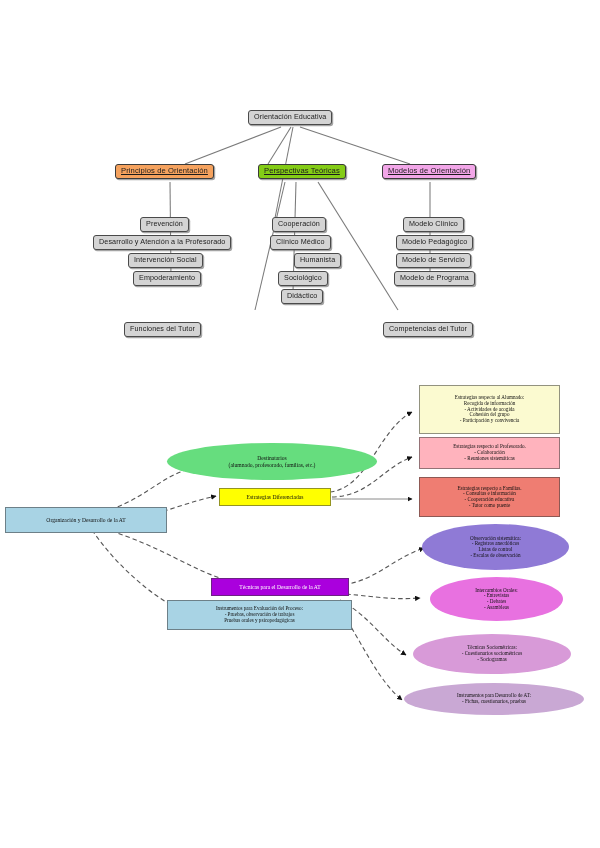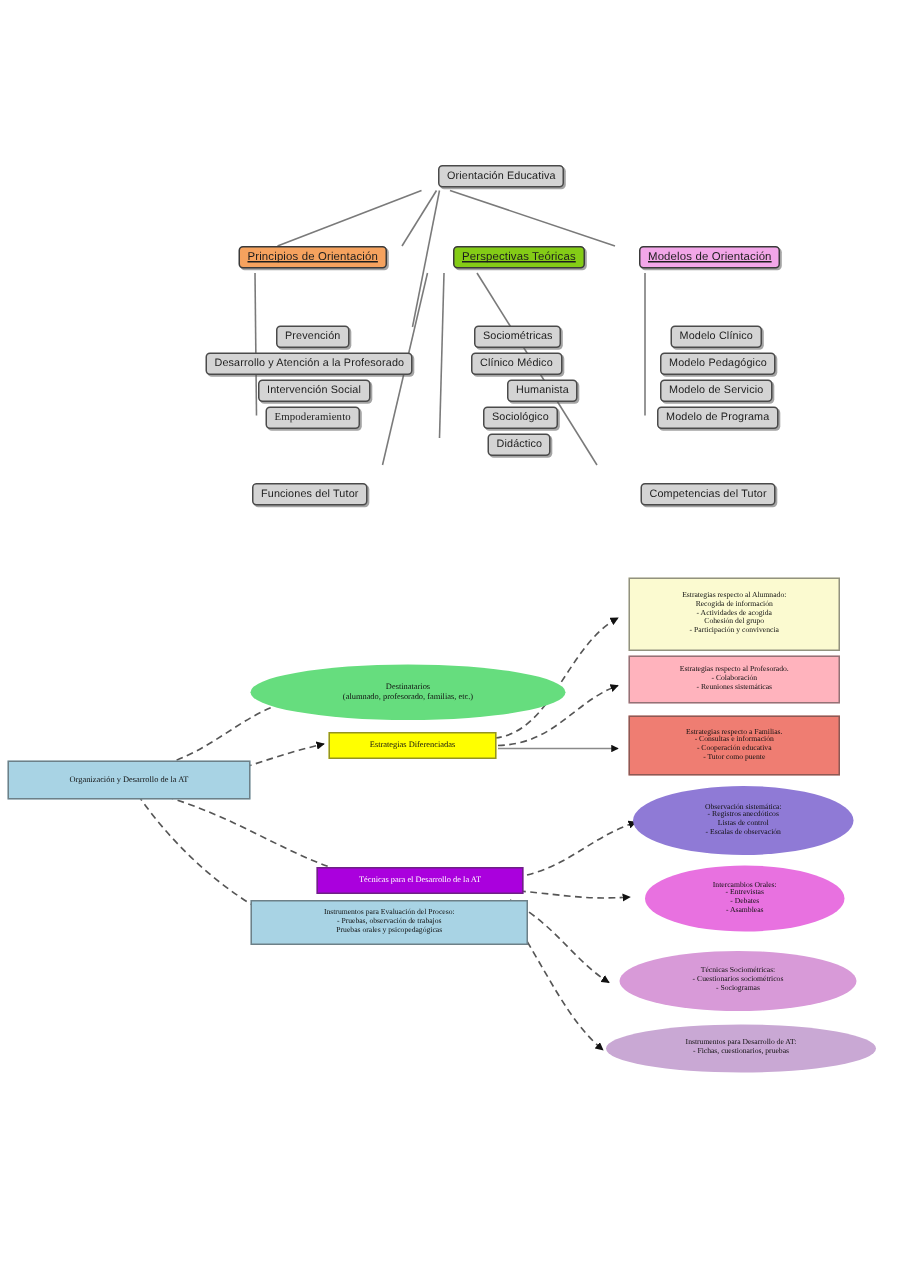--- a/index.html
+++ b/index.html
@@ -27,21 +27,20 @@
     height: 848px;
     pointer-events: none;
   }
   
   .node {
     position: absolute;
     box-sizing: border-box;
     text-align: center;
     white-space: nowrap;
     line-height: 1.15;
-    margin-left: 44px;
   }
   .tnode {
     background: #d4d4d4;
     border: 1.6px solid #4a4a4a;
     border-radius: 3px;
     color: #1c1c1c;
     font-size: 7.2px;
     font-family: "Liberation Sans", sans-serif;
     padding: 2.2px 5px 2.4px 5px;
     box-shadow: 1.2px 1.2px 0 rgba(90,90,90,0.55);
@@ -141,23 +140,23 @@
 
   <div class="node tnode" style="left:248px; top:110px;">Orientación Educativa</div>
 
   <div class="node tnode cat cat-orange" style="left:115px; top:164px;">Principios de Orientación</div>
   <div class="node tnode cat cat-teal" style="left:258px; top:164px;">Perspectivas Teóricas</div>
   <div class="node tnode cat cat-pink" style="left:382px; top:164px;">Modelos de Orientación</div>
 
   <div class="node tnode" style="left:140px; top:217px;">Prevención</div>
   <div class="node tnode" style="left:93px; top:235px;">Desarrollo y Atención a la Profesorado</div>
   <div class="node tnode" style="left:128px; top:253px;text-align:right;">Intervención Social</div>
-  <div class="node tnode" style="left:133px; top:271px;font-family:Liberation Serif, serif;">Empoderamiento</div>
-
-  <div class="node tnode" style="left:272px; top:217px;">Sociométricas</div>
+  <div class="node tnode" style="left:133px; top:271px;">Empoderamiento</div>
+
+  <div class="node tnode" style="left:272px; top:217px;">Cooperación</div>
   <div class="node tnode" style="left:270px; top:235px;">Clínico Médico</div>
   <div class="node tnode" style="left:294px; top:253px;">Humanista</div>
   <div class="node tnode" style="left:278px; top:271px;">Sociológico</div>
   <div class="node tnode" style="left:281px; top:289px;">Didáctico</div>
 
   <div class="node tnode" style="left:403px; top:217px;">Modelo Clínico</div>
   <div class="node tnode" style="left:396px; top:235px;">Modelo Pedagógico</div>
   <div class="node tnode" style="left:396px; top:253px;">Modelo de Servicio</div>
   <div class="node tnode" style="left:394px; top:271px;">Modelo de Programa</div>
 

